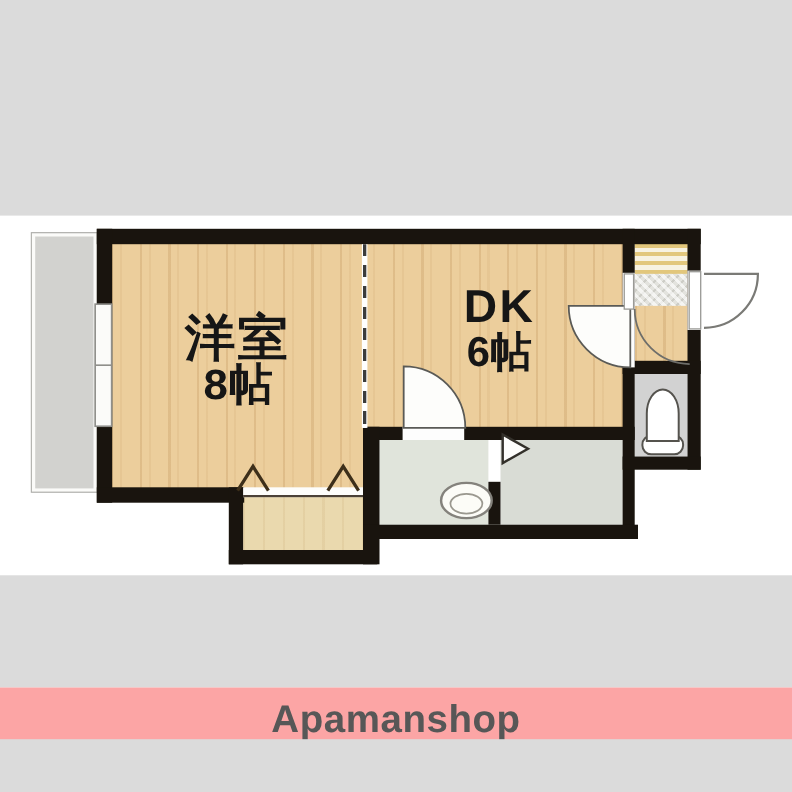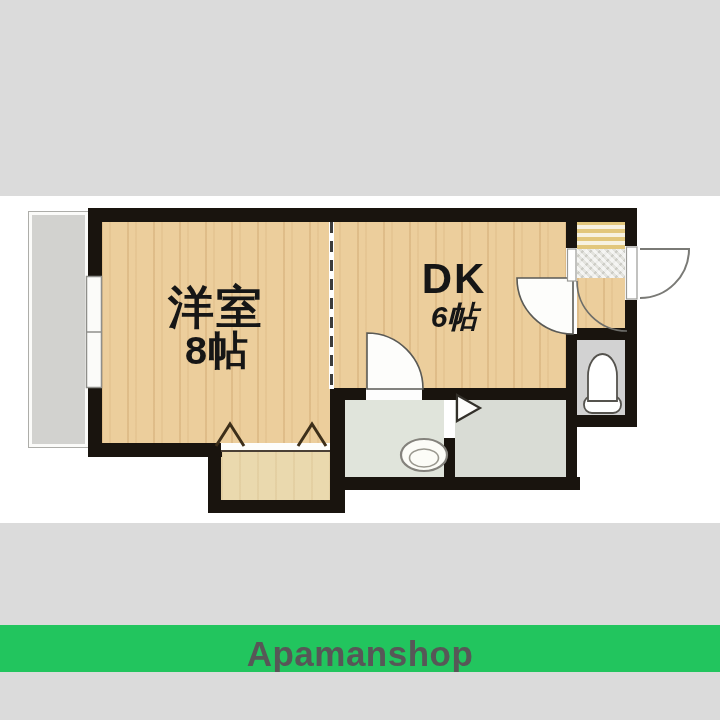--- a/index.html
+++ b/index.html
@@ -2,21 +2,21 @@
 <html><head>
 <meta charset="utf-8">
 <style>
   html,body{margin:0;padding:0;}
   body{font-family:"Liberation Sans","DejaVu Sans",sans-serif;}
   .stage{position:relative;width:720px;height:720px;background:#ffffff;overflow:hidden;}
   .abs{position:absolute;}
   
   .band-top{left:0;top:0;width:720px;height:196px;background:#dbdbdb;}
   .band-mid-gray{left:0;top:523px;width:720px;height:102px;background:#dbdbdb;}
-  .band-logo{left:0;top:625px;width:720px;height:58px;background:#22c55e;display:flex;align-items:center;justify-content:center;}
+  .band-logo{left:0;top:625px;width:720px;height:58px;background:#fca5a5;display:flex;align-items:center;justify-content:center;}
   .band-bottom{left:0;top:672px;width:720px;height:48px;background:#dbdbdb;}
   .logo-text{font-size:35px;font-weight:700;color:#575757;letter-spacing:.5px;}
   
   .wall{background:#19140e;}
   
   .wood{background:#ecce9c;background-image:repeating-linear-gradient(90deg,rgba(170,118,58,.20) 0 2px,rgba(0,0,0,0) 2px 8px,rgba(170,118,58,.09) 8px 10px,rgba(0,0,0,0) 10px 26px);}
   .closet-floor{background:#ead9ae;background-image:repeating-linear-gradient(90deg,rgba(180,140,80,.12) 0 2px,rgba(0,0,0,0) 2px 18px);}
   .balcony{left:29px;top:212px;width:59px;height:235px;background:#d2d2cf;border:3px solid #fbfbf9;outline:1px solid #adada9;box-sizing:border-box;}
   .washroom-floor{left:345px;top:400px;width:99px;height:77px;background:#e0e4db;}
   .bath-floor{left:455px;top:400px;width:111px;height:77px;background:#d9dcd5;}
@@ -26,21 +26,21 @@
   .dashed-part{left:329px;top:222px;width:5px;height:167px;background:#ffffff;}
   .dashed-part::after{content:"";position:absolute;left:1px;top:0;width:3px;height:100%;background:repeating-linear-gradient(180deg,#3c3c3c 0 11px,#ffffff 11px 19px);}
   .closet-opening{left:221px;top:443px;width:109px;height:7px;background:#fdfdfb;border-bottom:2px solid #4a4036;}
   
   .room-label{display:flex;flex-direction:column;align-items:center;color:#161616;font-weight:700;line-height:1.0;text-align:center;}
   .lbl-yo{left:104px;top:284px;width:224px;}
   .lbl-yo .l1{font-size:46px;letter-spacing:2px;}
   .lbl-yo .l2{font-size:40px;margin-top:4px;font-family:Liberation Mono, monospace;}
   .lbl-dk{left:362px;top:258px;width:184px;}
   .lbl-dk .l1{font-size:42px;letter-spacing:2px;}
-  .lbl-dk .l2{font-size:30px;margin-top:2px;font-style:italic;}
+  .lbl-dk .l2{font-size:38px;margin-top:2px;}
   svg.overlay{position:absolute;left:0;top:0;width:720px;height:720px;pointer-events:none;}
 </style>
 </head>
 <body>
 
 <div class="stage">
 
   <div class="abs band-top"></div>
   <div class="abs band-mid-gray"></div>
   <div class="abs band-logo">

